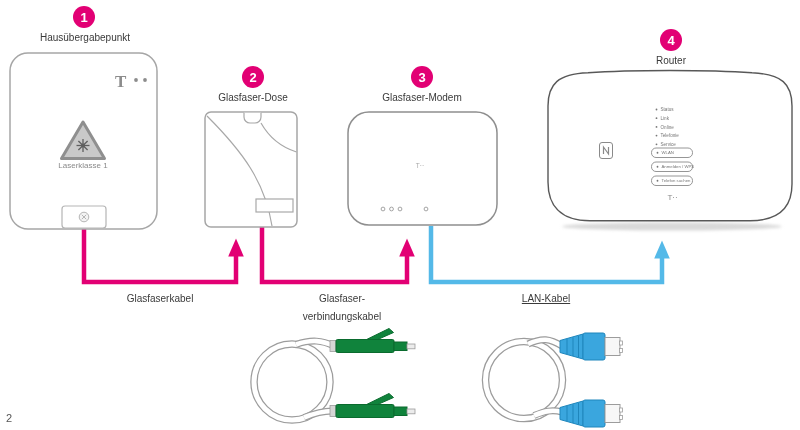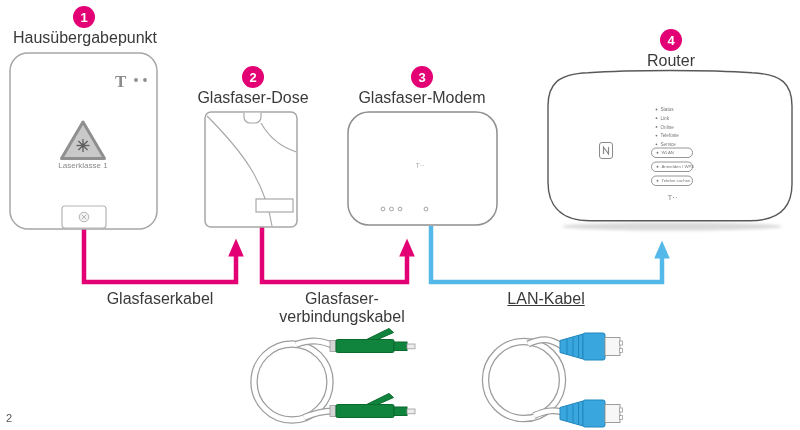--- a/index.html
+++ b/index.html
@@ -7,21 +7,21 @@
     position:relative;width:800px;height:430px;background:#fff;overflow:hidden;
     font-family:"Liberation Sans",sans-serif;color:#3a3a3a;
   }
   .layer{position:absolute;left:0;top:0;}
   .badge{
     position:absolute;width:22px;height:22px;border-radius:50%;
     background:#e20074;color:#fff;font-size:13px;font-weight:bold;
     display:flex;align-items:center;justify-content:center;line-height:1;
   }
   .step-label,.cable-label{
-    position:absolute;font-size:16px;color:#3a3a3a;white-space:nowrap;
+    position:absolute;font-size:10px;color:#3a3a3a;white-space:nowrap;
     transform:translateX(-50%);text-align:center;line-height:18px;
   }
   .page-num{position:absolute;left:6px;top:412px;font-size:11px;color:#555;}
 </style>
 </head>
 <body>
 
 <div class="stage">
 
   <svg class="layer" width="800" height="430" viewBox="0 0 800 430" xmlns="http://www.w3.org/2000/svg">

